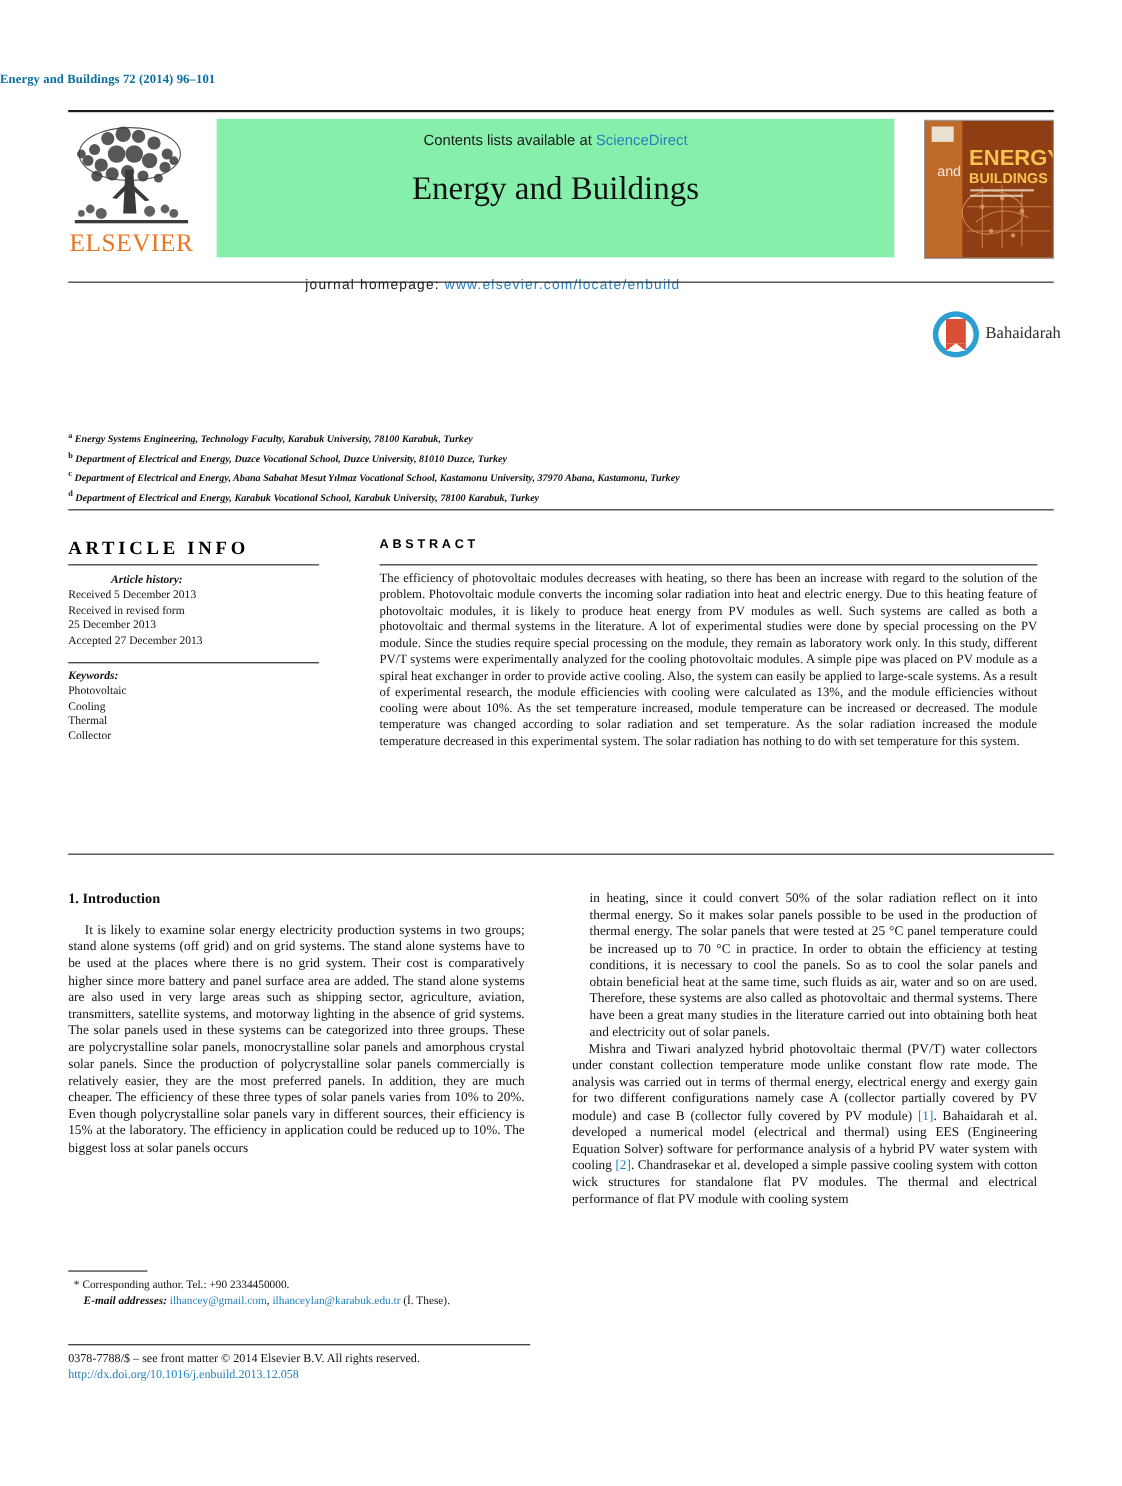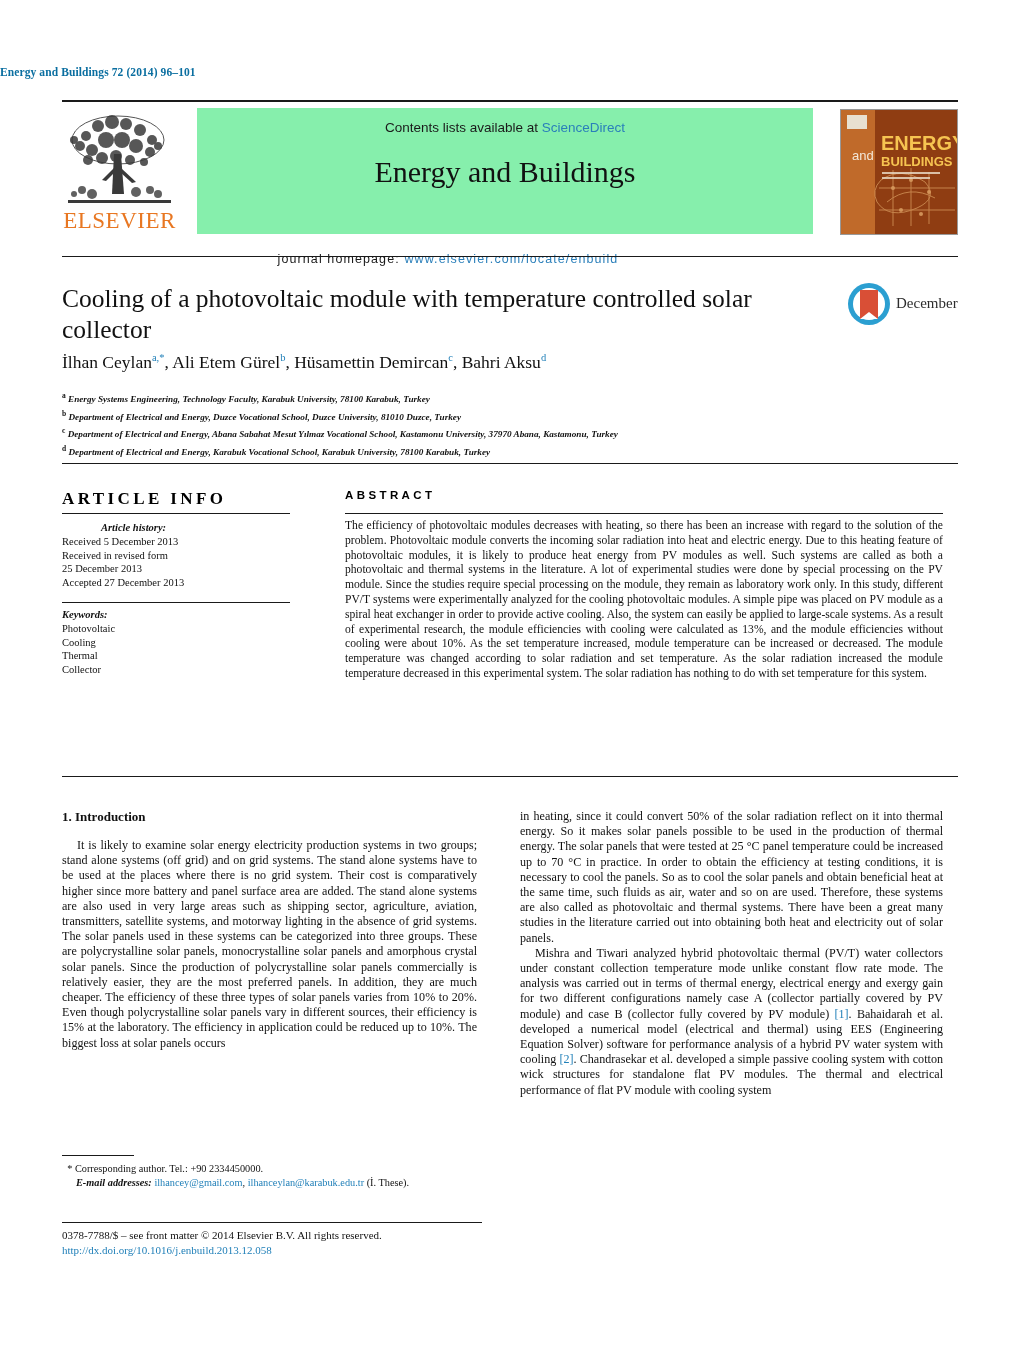--- a/index.html
+++ b/index.html
@@ -376,20 +376,21 @@
   }
   .col-right p, .col-left p {
     margin: 0;
     text-indent: 15px;
   }
   .col-left p.first, .col-right p.cont {
     text-indent: 15px;
   }
   .col-right p.cont {
     text-indent: 0;
+    margin-left: 16px;
   }
   .ref {
     color: #1f7fb8;
   }
 
   
   .foot-rule {
     position: absolute;
     top: 1155px;
     left: 62px;
@@ -525,36 +526,29 @@
             <rect x="41" y="62" width="58" height="2"></rect>
             <rect x="41" y="67" width="48" height="2"></rect>
           </g>
         </svg>
       </div>
 
     </div>
   </div>
 
   <div class="title-rule-top"></div>
-  <div class="article-title">Cooling of a photovoltaic module with temperature controlled solar collector</div>
 
   <div class="crossmark">
     <div class="cm-badge">
       <div class="cm-inner"></div>
       <div class="cm-book"></div>
     </div>
-    <div class="cm-label">December</div>
-  </div>
-
-  <div class="authors">
-    <span>İlhan Ceylan</span><sup>a,*</sup>,
-    <span>Ali Etem Gürel</span><sup>b</sup>,
-    <span>Hüsamettin Demircan</span><sup>c</sup>,
-    <span>Bahri Aksu</span><sup>d</sup>
-  </div>
+    <div class="cm-label">Bahaidarah</div>
+  </div>
+
 
   <div class="affiliations">
     <div><sup>a</sup> <span>Energy Systems Engineering, Technology Faculty, Karabuk University, 78100 Karabuk, Turkey</span></div>
     <div><sup>b</sup> <span>Department of Electrical and Energy, Duzce Vocational School, Duzce University, 81010 Duzce, Turkey</span></div>
     <div><sup>c</sup> <span>Department of Electrical and Energy, Abana Sabahat Mesut Yılmaz Vocational School, Kastamonu University, 37970 Abana, Kastamonu, Turkey</span></div>
     <div><sup>d</sup> <span>Department of Electrical and Energy, Karabuk Vocational School, Karabuk University, 78100 Karabuk, Turkey</span></div>
   </div>
 
   <div class="title-rule-bottom"></div>
 

